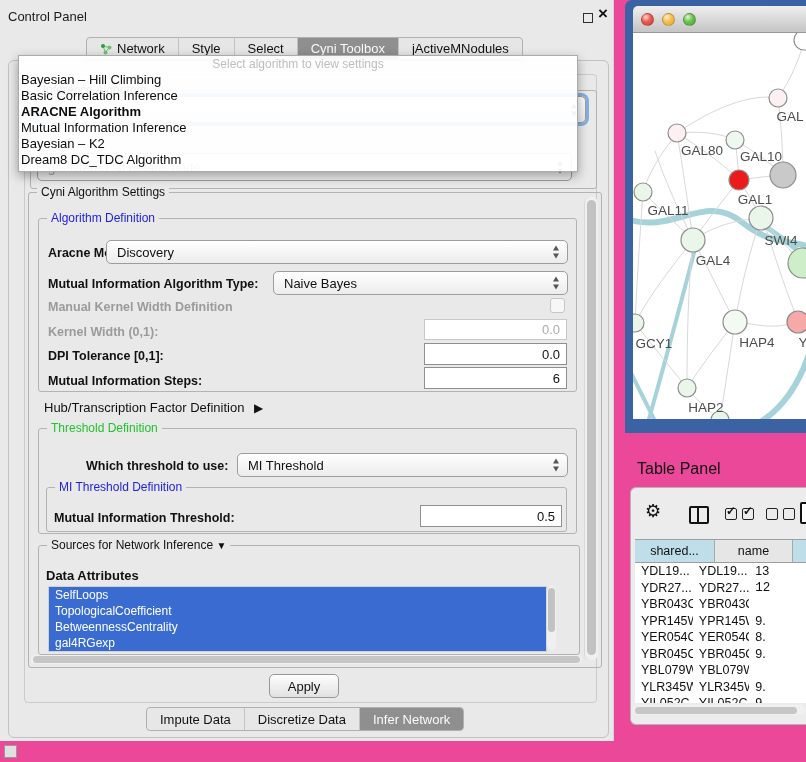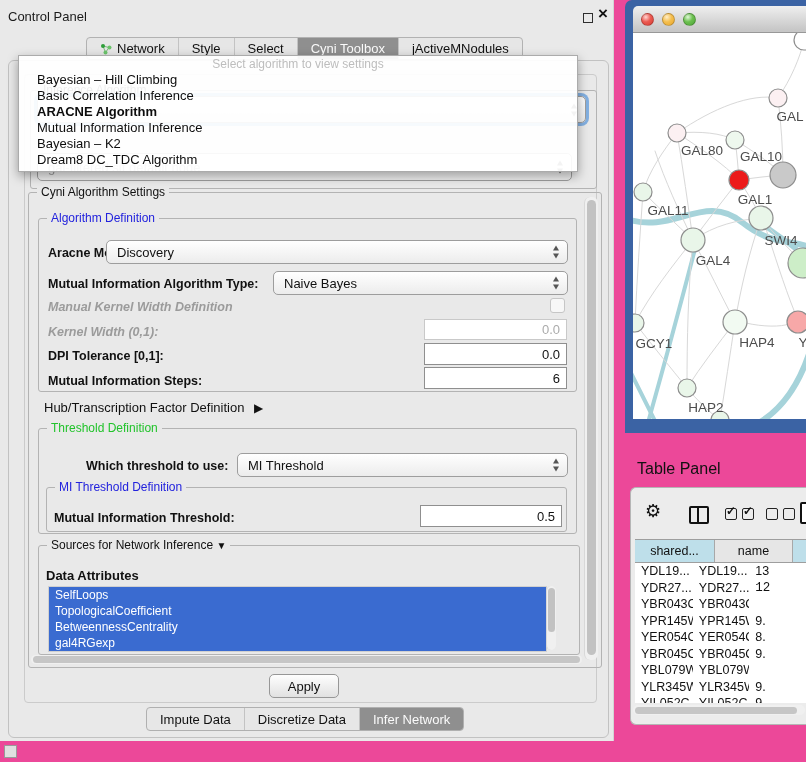--- a/index.html
+++ b/index.html
@@ -30,40 +30,40 @@
   .mcombo .step{position:absolute;right:7px;top:50%;width:7px;height:13px;transform:translateY(-50%);}
   .mcombo .step::before{content:"";position:absolute;top:0;left:0;border-left:3.5px solid transparent;border-right:3.5px solid transparent;border-bottom:5px solid #555;}
   .mcombo .step::after{content:"";position:absolute;bottom:0;left:0;border-left:3.5px solid transparent;border-right:3.5px solid transparent;border-top:5px solid #555;}
   .mcombo.focusring{box-shadow:0 0 0 3px rgba(96,156,222,0.75);}
   .mcombo.ghost{color:#9c9c9c;}
 
   .tfield{position:absolute;background:#fff;border:1px solid #8f8f8f;font-size:13px;color:#111;display:flex;align-items:center;justify-content:flex-end;padding:0 6px;box-sizing:border-box;}
   .tfield.dis{border-color:#c9c9c9;color:#ababab;}
 
   .flabel{position:absolute;font-size:12.5px;font-weight:bold;color:#111;white-space:nowrap;}
-  .flabel.dis{color:#9b9b9b;font-style:italic;}
+  .flabel.dis{color:#9b9b9b;}
   .plain{position:absolute;font-size:13px;color:#111;white-space:nowrap;}
 
   .checkbox{position:absolute;width:13px;height:13px;border:1px solid #c6c6c6;border-radius:3px;background:#f7f7f7;}
 
   .vtrack{position:absolute;background:#f0f0f0;border-left:1px solid #d8d8d8;border-radius:6px;}
   .vthumb{position:absolute;background:#c2c2c2;border-radius:6px;}
   .htrack{position:absolute;background:#f0f0f0;border-radius:6px;}
   .hthumb{position:absolute;background:#c6c6c6;border-radius:6px;}
 
   .attr-item{height:16px;background:#3a6bd0;color:#fff;font-size:12px;line-height:16px;padding-left:6px;white-space:nowrap;}
 
   .applybtn{position:absolute;left:269px;top:674px;width:68px;height:22px;border:1px solid #979797;border-radius:5px;background:linear-gradient(#fefefe,#e1e1e1);font-size:13px;color:#111;display:flex;align-items:center;justify-content:center;}
 
   .btabbar{left:146px;top:707px;height:22px;display:flex;border:1px solid #b0b0b0;border-radius:4px;background:#e7e7e7;overflow:hidden;position:absolute;}
 
   
   .popup{position:absolute;left:18px;top:55px;width:560px;height:117px;background:rgba(255,255,255,0.93);border:1px solid #ababab;box-shadow:0 4px 10px rgba(0,0,0,0.35);z-index:40;box-sizing:border-box;}
   .popup-ph{text-align:center;font-size:12px;color:#bdbdbd;margin-top:1px;height:15px;}
-  .popup-item{font-size:13px;color:#0d0d0d;padding-left:18px;height:16px;line-height:16px;white-space:nowrap;}
+  .popup-item{font-size:13px;color:#0d0d0d;padding-left:2px;height:16px;line-height:16px;white-space:nowrap;}
   .popup-item.sel{font-weight:bold;}
 
   
   .netwin{left:625px;top:0;width:181px;height:433px;background:#3b63a4;border-top-left-radius:7px;}
   .titlebar{position:absolute;left:8px;top:6px;width:173px;height:27px;background:linear-gradient(#efefef,#c7c7c7 92%);border-bottom:1px solid #989898;border-top-left-radius:5px;display:flex;align-items:center;padding-left:8px;gap:8px;box-sizing:border-box;}
   .tl{width:13px;height:13px;border-radius:50%;border:1px solid rgba(0,0,0,0.22);box-sizing:border-box;}
   .tl.red{background:radial-gradient(circle at 35% 28%,#ffd5d2,#ec5b52 45%,#d63a31);}
   .tl.yellow{background:radial-gradient(circle at 35% 28%,#ffeec8,#f5bf4f 45%,#e8a62b);}
   .tl.green{background:radial-gradient(circle at 35% 28%,#e0f7d8,#6cc04f 45%,#4da437);}
   .netcontent{position:absolute;left:8px;top:33px;width:173px;height:386px;background:#ffffff;overflow:hidden;}

